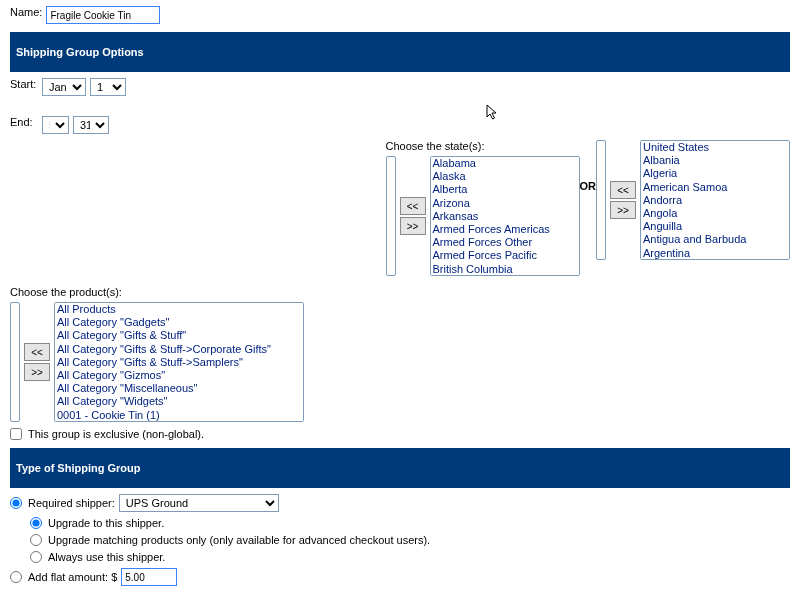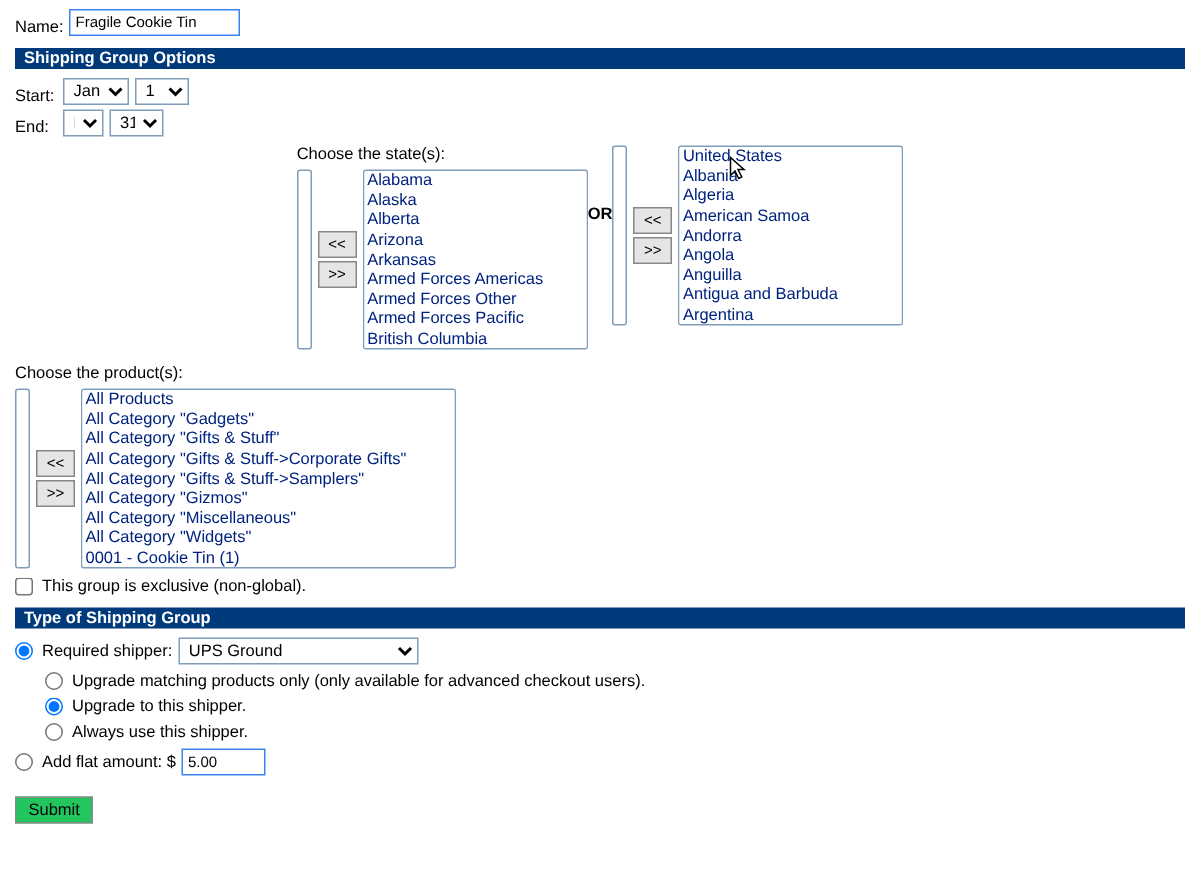--- a/index.html
+++ b/index.html
@@ -5,34 +5,34 @@
   * { box-sizing: border-box; }
   body {
     margin: 0;
     padding: 6px 10px;
     font-family: Arial, Helvetica, sans-serif;
     font-size: 11px;
     color: #000;
     background: #fff;
     width: 800px;
   }
-  .row { display: flex; align-items: flex-end; gap: 4px; margin-bottom: 6px; }
+  .row { display: flex; align-items: flex-start; gap: 4px; margin-bottom: 6px; }
   .label { font-size: 11px; }
   input[type=text] {
     font-size: 10px;
     padding: 1px 3px;
     border: 1px solid #3b82f6;
     height: 18px;
   }
   .section-header {
     background: #003a7a;
     color: #fff;
     font-weight: bold;
     font-size: 11px;
-    padding: 1px 6px;
+    padding: 14px 6px;
     margin: 8px 0 6px 0;
   }
   select {
     font-size: 11px;
     border: 1px solid #7f9db9;
     background: #fff;
   }
   select.dropdown {
     height: 18px;
     padding: 0 2px;
@@ -56,21 +56,21 @@
     width: 26px;
     height: 18px;
   }
   .ms-listbox {
     font-size: 11px;
     color: #00227f;
     border: 1px solid #7f9db9;
   }
   .three-col {
     display: flex;
-    justify-content: center;
+    justify-content: flex-end;
     align-items: flex-start;
     margin-bottom: 10px;
   }
   .or-col {
     font-size: 11px;
     padding-top: 40px;
     font-weight: bold;
   }
   .choose-label { margin-bottom: 4px; }
   .checkbox-row { display:flex; align-items:center; gap:4px; margin:6px 0; }
@@ -97,21 +97,21 @@
 </head>
 <body>
 
 <div class="row">
   <span class="label">Name:</span>
   <input type="text" style="width: 114px;" value="Fragile Cookie Tin">
 </div>
 
 <div class="section-header">Shipping Group Options</div>
 
-<div class="row" style="margin-bottom:3px">
+<div class="row" style="margin-bottom:20px">
   <span class="label" style="width:28px">Start:</span>
   <select class="dropdown" style="width:44px">
     <option>Jan</option>
   </select>
   <select class="dropdown" style="width:36px">
     <option>1</option>
   </select>
 </div>
 <div class="row">
   <span class="label" style="width:28px">End:</span>
@@ -205,26 +205,26 @@
 <div class="radio-row">
   <input type="radio" name="sgtype" checked="" style="">
   <span>Required shipper:</span>
   <select class="dropdown" style="width:160px">
     <option>UPS Ground</option>
   </select>
 </div>
 
 <div class="radio-sub">
   <div class="radio-row">
+    <input type="radio" name="sub" checked="" style="">
+    <span>Upgrade to this shipper.</span>
+  </div>
+  <div class="radio-row">
     <input type="radio" name="sub" style="">
     <span>Upgrade matching products only (only available for advanced checkout users).</span>
-  </div>
-  <div class="radio-row">
-    <input type="radio" name="sub" checked="" style="">
-    <span>Upgrade to this shipper.</span>
   </div>
   <div class="radio-row">
     <input type="radio" name="sub" style="">
     <span>Always use this shipper.</span>
   </div>
 </div>
 
 <div class="radio-row">
   <input type="radio" name="sgtype" style="">
   <span>Add flat amount: $</span>

